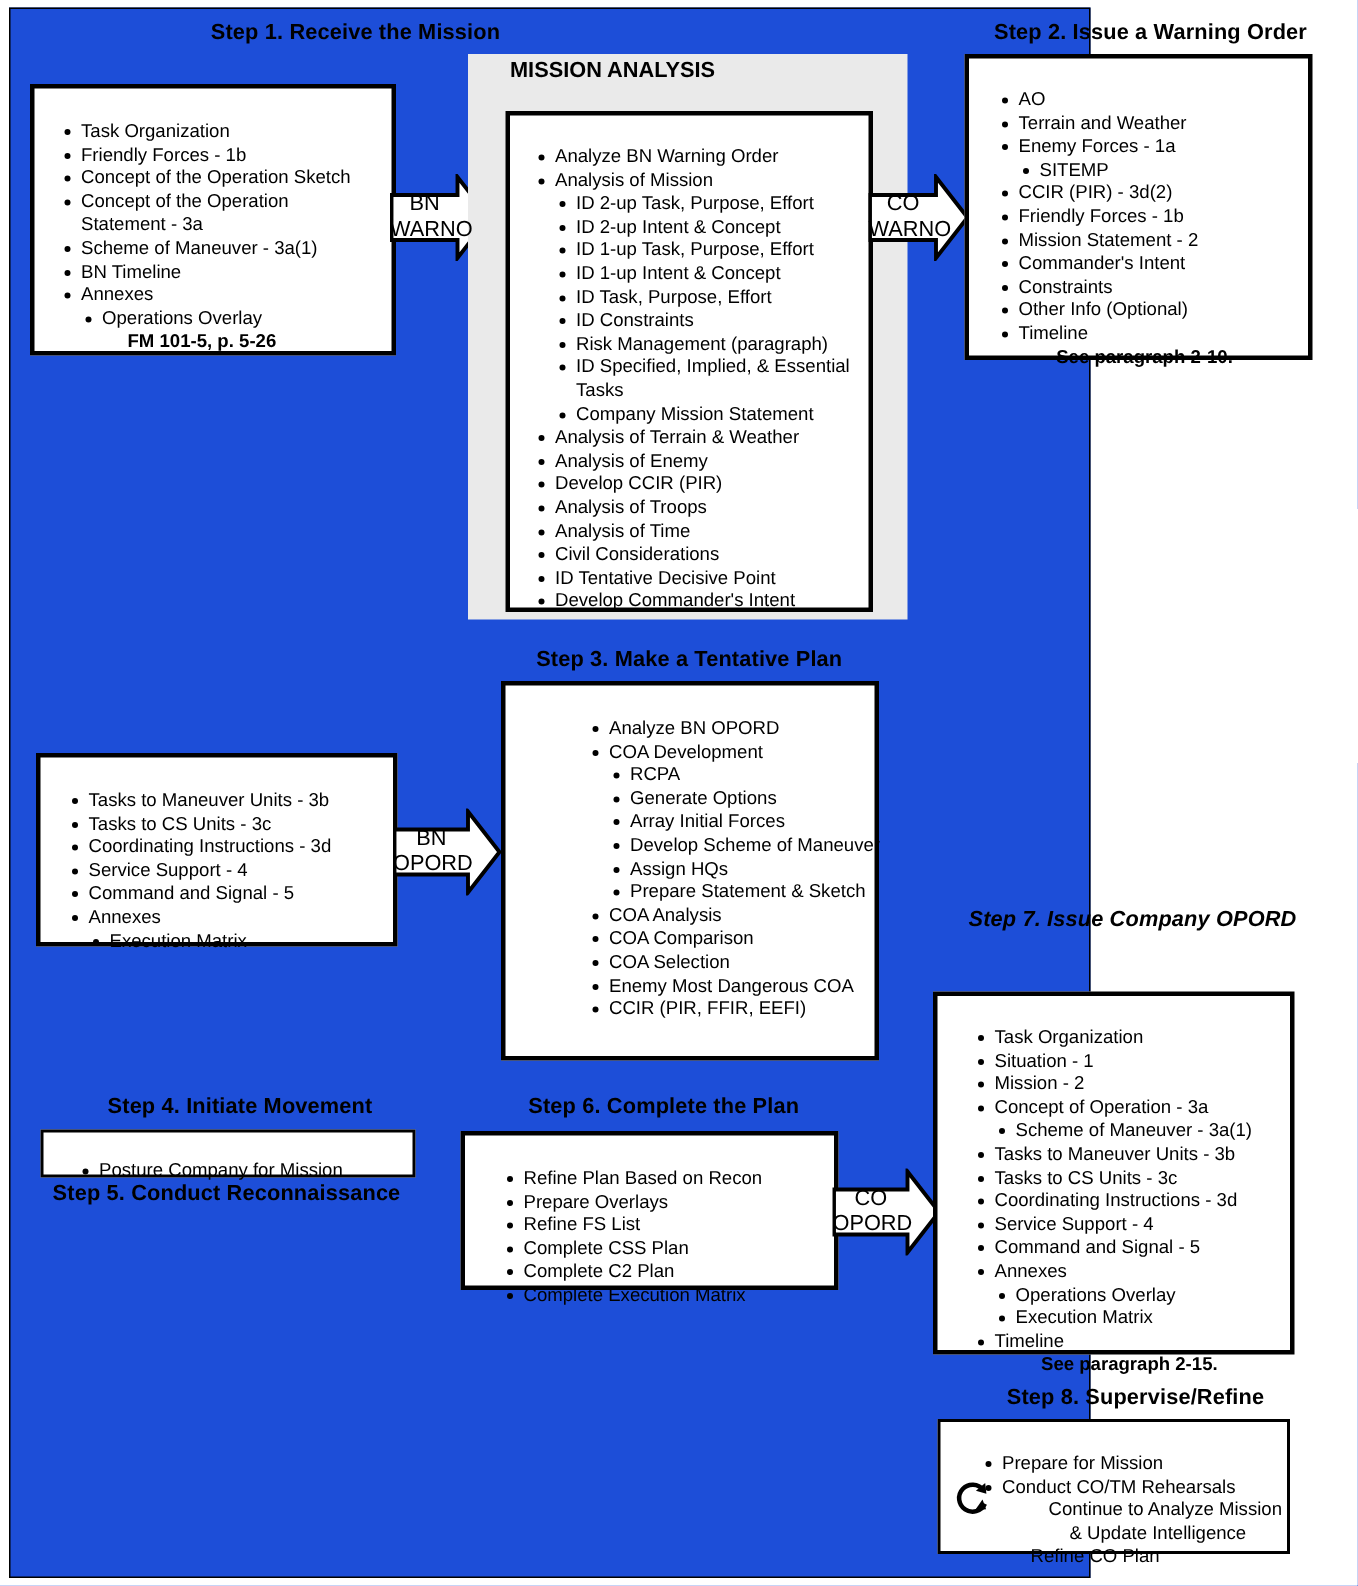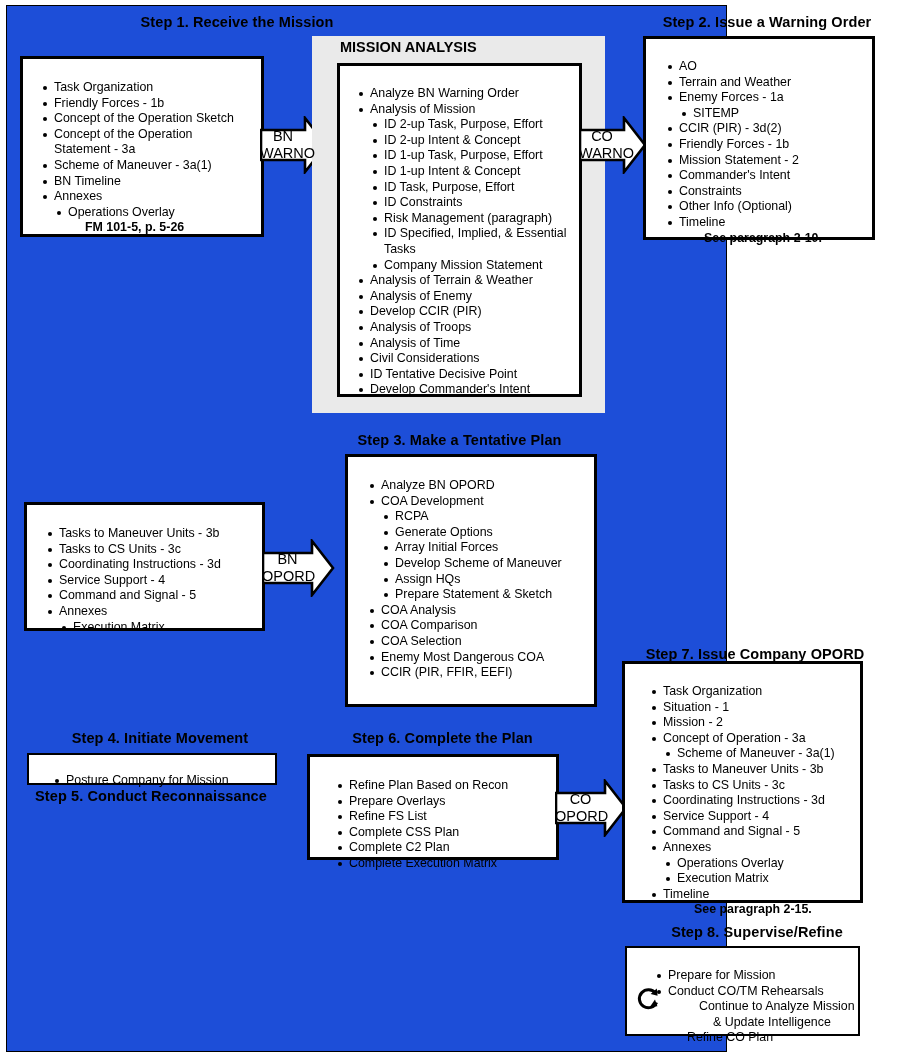--- a/index.html
+++ b/index.html
@@ -160,21 +160,21 @@
     <svg width="68" height="58" viewBox="0 0 68 58">
       <polygon points="1,14 45,14 45,2 66,29 45,56 45,44 1,44" fill="#ffffff" stroke="#000000" stroke-width="2.6" stroke-linejoin="miter"></polygon>
     </svg>
     <div class="alabel">BN
 WARNO</div>
   </div>
 
   <div id="ma-panel"></div>
   <div id="ma-title">MISSION ANALYSIS</div>
 
-  <div class="box" style="left:330px; top:57px; width:245px; height:334px;">
+  <div class="box" style="left:330px; top:68px; width:245px; height:334px;">
     <ul class="lst" style="padding:8px 0 0 5px;">
       <li class="lvl1">Analyze BN Warning Order</li>
       <li class="lvl1">Analysis of Mission</li>
       <li class="lvl2">ID 2-up Task, Purpose, Effort</li>
       <li class="lvl2">ID 2-up Intent &amp; Concept</li>
       <li class="lvl2">ID 1-up Task, Purpose, Effort</li>
       <li class="lvl2">ID 1-up Intent &amp; Concept</li>
       <li class="lvl2">ID Task, Purpose, Effort</li>
       <li class="lvl2">ID Constraints</li>
       <li class="lvl2">Risk Management (paragraph)</li>
@@ -214,21 +214,21 @@
       <li class="lvl1">Commander's Intent</li>
       <li class="lvl1">Constraints</li>
       <li class="lvl1">Other Info (Optional)</li>
       <li class="lvl1">Timeline</li>
       <li class="note">See paragraph 2-10.</li>
     </ul>
   </div>
 
   <div class="step-title" style="left:320px; top:426px; width:265px;">Step 3.  Make a Tentative Plan</div>
 
-  <div class="box" style="left:338px; top:448px; width:252px; height:253px;">
+  <div class="box" style="left:327px; top:448px; width:252px; height:253px;padding-left:36px;">
     <ul class="lst" style="padding:9px 0 0 8px;">
       <li class="lvl1">Analyze BN OPORD</li>
       <li class="lvl1">COA Development</li>
       <li class="lvl2">RCPA</li>
       <li class="lvl2">Generate Options</li>
       <li class="lvl2">Array Initial Forces</li>
       <li class="lvl2">Develop Scheme of Maneuver</li>
       <li class="lvl2">Assign HQs</li>
       <li class="lvl2">Prepare Statement &amp; Sketch</li>
       <li class="lvl1">COA Analysis</li>
@@ -284,21 +284,21 @@
   </div>
 
   <div class="arrow" style="left:548px; top:773px; width:73px; height:58px;">
     <svg width="73" height="58" viewBox="0 0 73 58">
       <polygon points="1,14 50,14 50,2 71,29 50,56 50,44 1,44" fill="#ffffff" stroke="#000000" stroke-width="2.6" stroke-linejoin="miter"></polygon>
     </svg>
     <div class="alabel">CO
 OPORD</div>
   </div>
 
-  <div class="step-title" style="left:608px; top:640px; width:280px;">Step 7.  Issue Company OPORD</div>
+  <div class="step-title" style="left:608px; top:599px; width:280px;font-style:italic;">Step 7.  Issue Company OPORD</div>
 
   <div class="box" style="left:615px; top:655px; width:241px; height:242px;">
     <ul class="lst" style="padding:8px 0 0 13px;">
       <li class="lvl1">Task Organization</li>
       <li class="lvl1">Situation -   1</li>
       <li class="lvl1">Mission -   2</li>
       <li class="lvl1">Concept of Operation -     3a</li>
       <li class="lvl2">Scheme of Maneuver -     3a(1)</li>
       <li class="lvl1">Tasks to Maneuver Units  -    3b</li>
       <li class="lvl1">Tasks to CS Units   -    3c</li>

